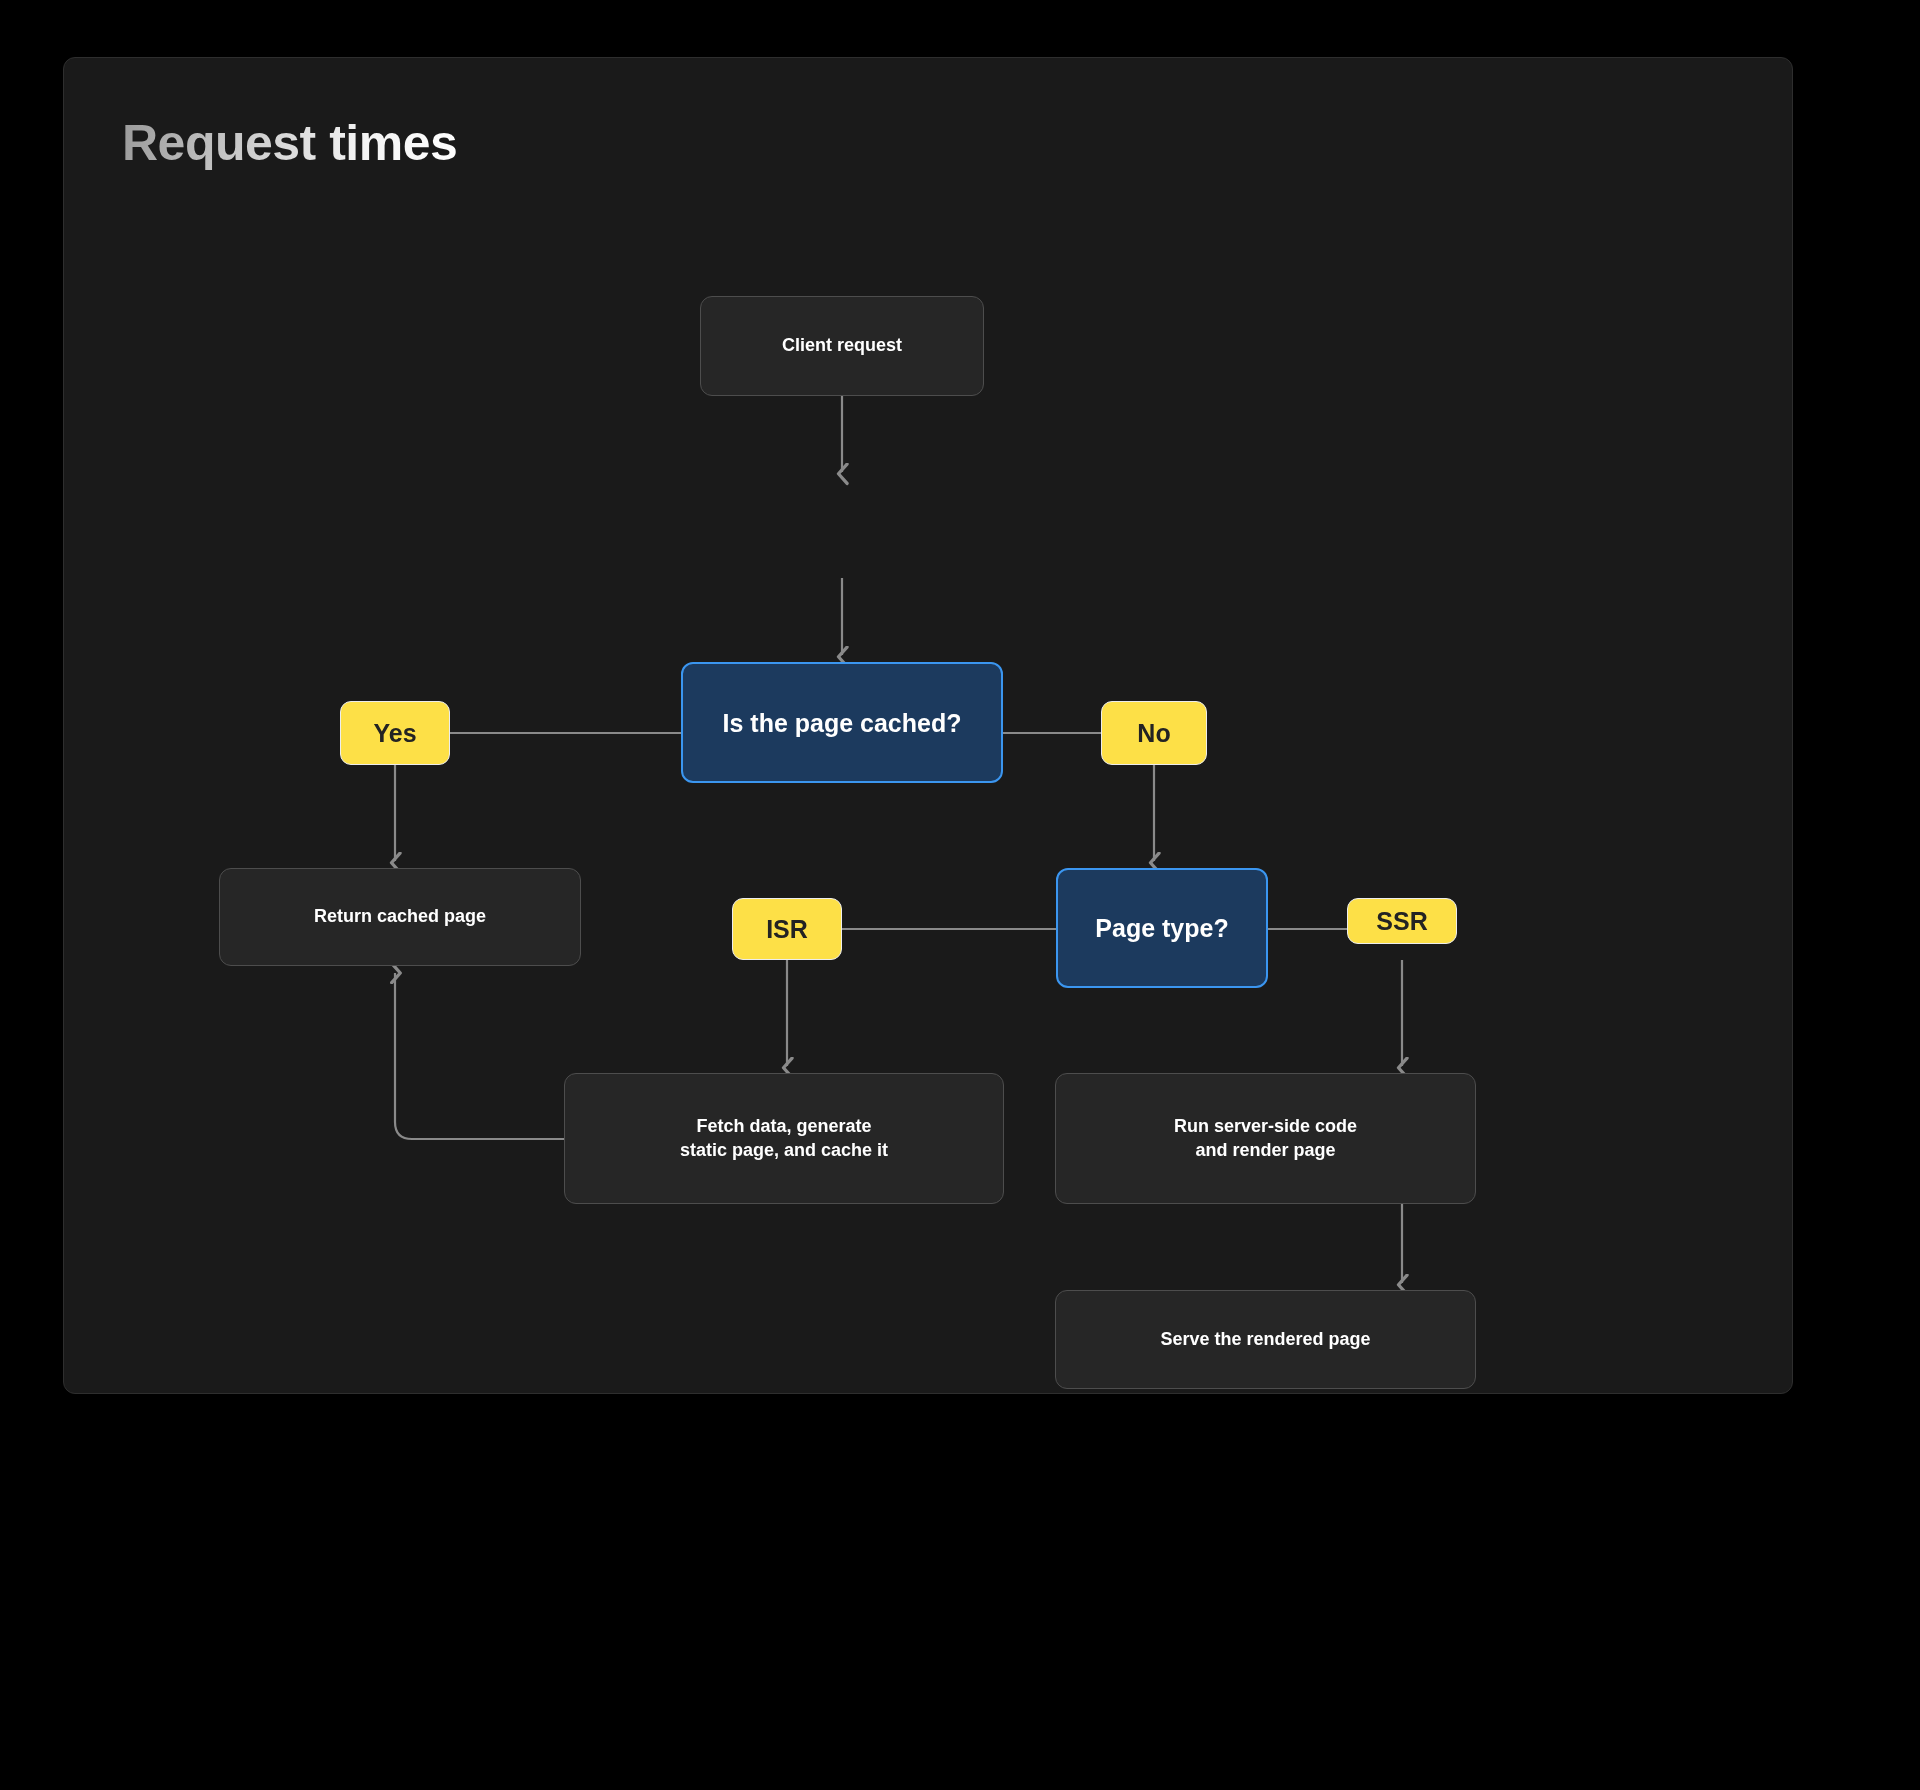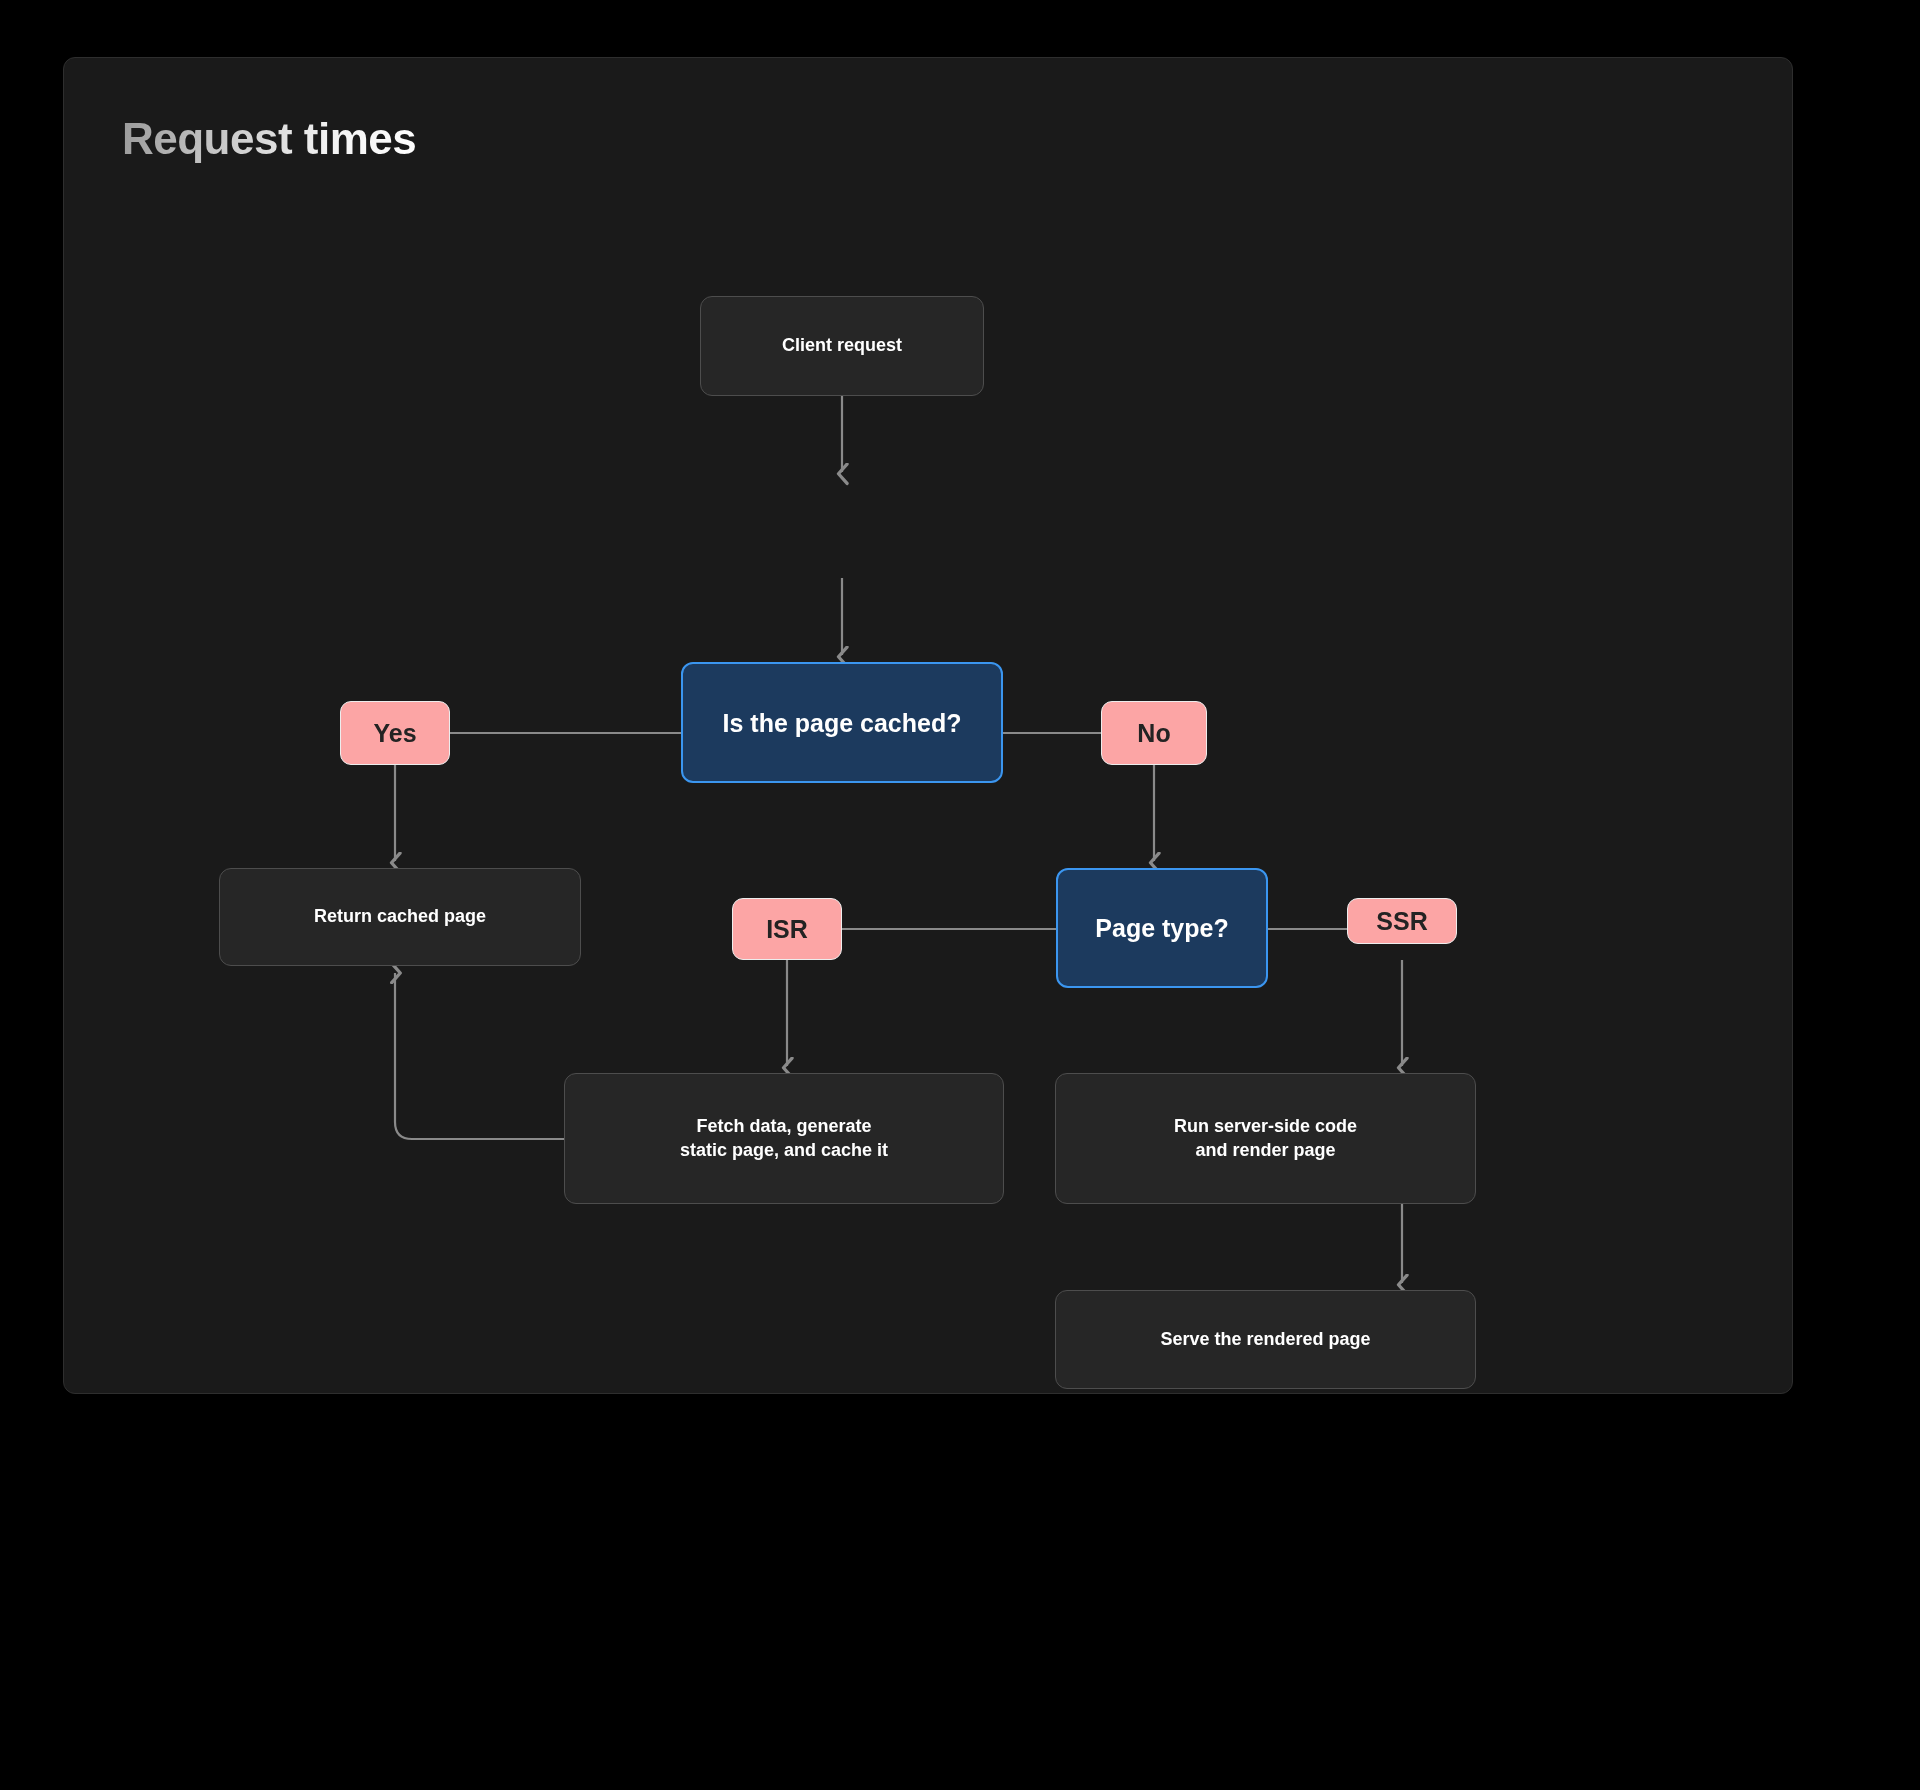--- a/index.html
+++ b/index.html
@@ -26,21 +26,21 @@
     border: 1px solid #2e2e2e;
     border-radius: 12px;
     box-sizing: border-box;
   }
 
   
   #title {
     position: absolute;
     left: 58px;
     top: 56px;
-    font-size: 44px;
+    font-size: 50px;
     font-weight: bold;
     letter-spacing: -0.5px;
     background: linear-gradient(100deg, #9a9a9a 0%, #c9c9c9 35%, #f2f2f2 70%, #ffffff 100%);
     -webkit-background-clip: text;
     background-clip: text;
     color: transparent;
     white-space: nowrap;
   }
 
   
@@ -80,21 +80,21 @@
     font-size: 18px;
   }
   .node.decision {
     background: #1c3a5e;
     border: 2px solid #3b96f0;
     color: #ffffff;
     font-size: 25px;
     text-align: center;
   }
   .node.label {
-    background: #fca5a5;
+    background: #fde047;
     border: 1px solid #ededed;
     border-radius: 11px;
     color: #232323;
     font-size: 25px;
   }
 </style>
 </head>
 <body>
 
 <div id="card">

